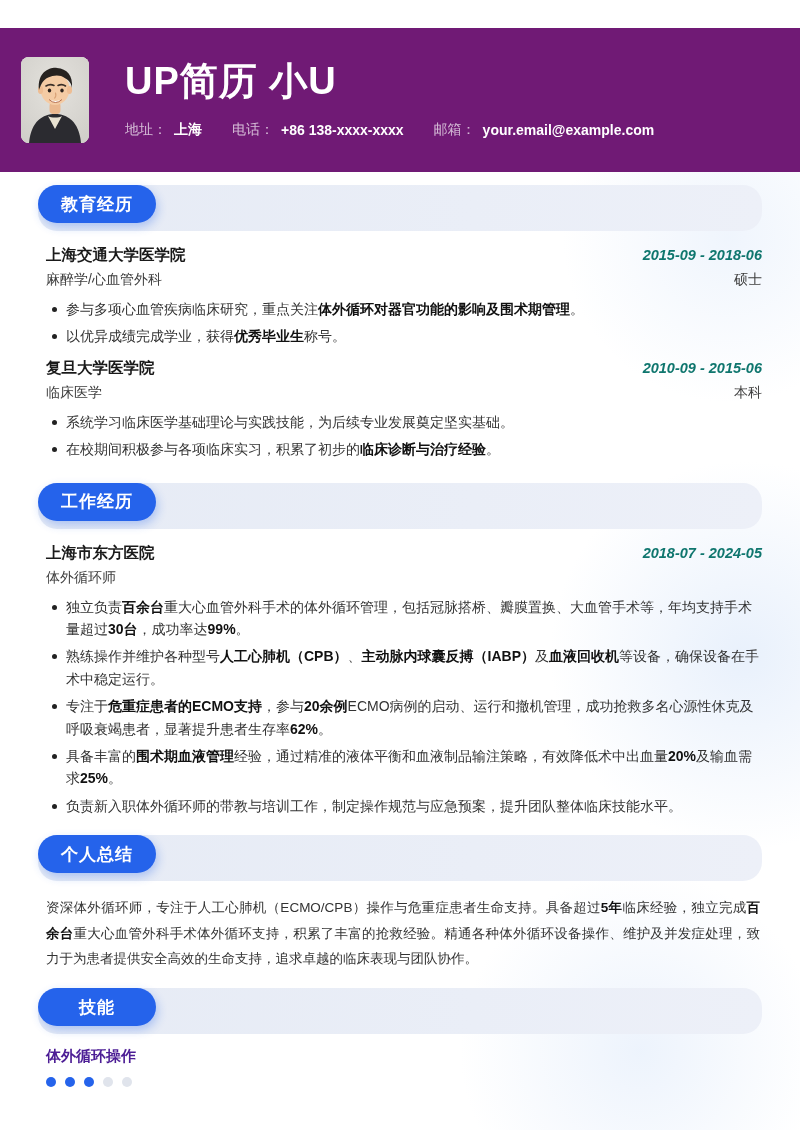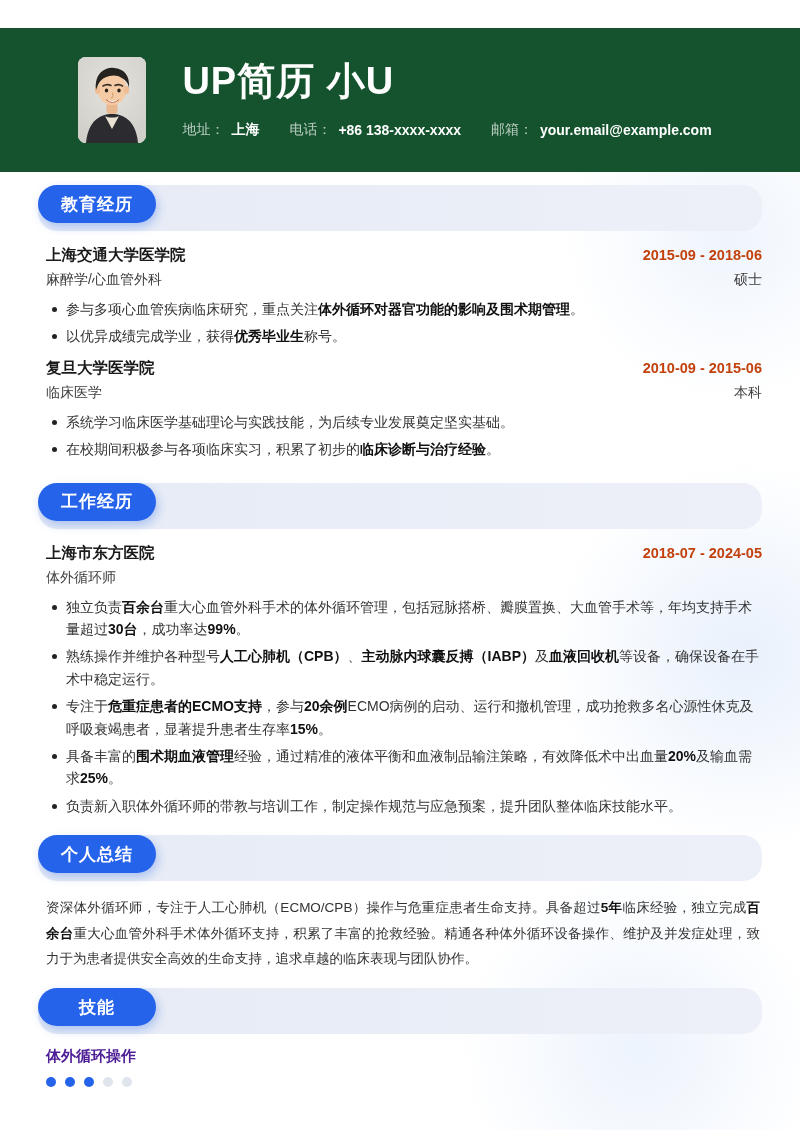--- a/index.html
+++ b/index.html
@@ -12,25 +12,24 @@
       radial-gradient(circle 230px at 91% 21%, rgba(199,219,247,0.28), rgba(199,219,247,0) 72%),
       radial-gradient(circle 270px at 93% 58%, rgba(199,219,247,0.40), rgba(199,219,247,0) 72%),
       radial-gradient(circle 250px at 80% 93%, rgba(199,219,247,0.32), rgba(199,219,247,0) 72%);
     color: #333;
   }
 
   
   .header {
     margin-top: 28px;
     height: 144px;
-    background: #14532d;
+    background: #701a75;
     display: flex;
     align-items: center;
-    padding: 0 40px 0 30px;
-    justify-content: center;
+    padding: 0 40px 0 21px;
   }
   .photo {
     width: 68px; height: 86px;
     border-radius: 8px;
     overflow: hidden;
     flex: 0 0 auto;
     background: #d6d4cf;
   }
   .header-text { margin-left: 36px; }
   .title {
@@ -76,21 +75,21 @@
     font-weight: 700;
     display: flex; align-items: center; justify-content: center;
     letter-spacing: 1px;
     box-shadow: 2px 4px 10px rgba(37,99,235,0.30);
   }
 
   .entry { margin-top: 14px; padding-left: 8px; }
   .entry.second { margin-top: 10px; }
   .entry-head { display: flex; justify-content: space-between; align-items: baseline; }
   .entry-org  { margin: 0; font-size: 15.5px; font-weight: 700; color: #1a1a1a; line-height: 20px; }
-  .entry-date { font-size: 14.5px; font-weight: 700; color: #c2410c; line-height: 20px; }
+  .entry-date { font-size: 14.5px; font-weight: 700; color: #0f766e; line-height: 20px; font-style: italic; }
   .entry-sub  { margin-top: 5px; display: flex; justify-content: space-between; font-size: 14px; color: #3d3d3d; line-height: 18px; }
 
   ul.bullets { margin: 10px 0 0; padding: 0 0 0 20px; list-style: none; }
   ul.bullets li {
     position: relative;
     font-size: 14px;
     line-height: 1.6;
     color: #333;
     margin-bottom: 5px;
   }
@@ -226,21 +225,21 @@
       <div class="entry-head">
         <h3 class="entry-org">上海市东方医院</h3>
         <span class="entry-date">2018-07 - 2024-05</span>
       </div>
       <div class="entry-sub">
         <span>体外循环师</span>
       </div>
       <ul class="bullets">
         <li><span>独立负责</span><b>百余台</b><span>重大心血管外科手术的体外循环管理，包括冠脉搭桥、瓣膜置换、大血管手术等，年均支持手术量超过</span><b>30台</b><span>，成功率达</span><b>99%</b><span>。</span></li>
         <li><span>熟练操作并维护各种型号</span><b>人工心肺机（CPB）</b><span>、</span><b>主动脉内球囊反搏（IABP）</b><span>及</span><b>血液回收机</b><span>等设备，确保设备在手术中稳定运行。</span></li>
-        <li><span>专注于</span><b>危重症患者的ECMO支持</b><span>，参与</span><b>20余例</b><span>ECMO病例的启动、运行和撤机管理，成功抢救多名心源性休克及呼吸衰竭患者，显著提升患者生存率</span><b>15%</b><span>。</span></li>
+        <li><span>专注于</span><b>危重症患者的ECMO支持</b><span>，参与</span><b>20余例</b><span>ECMO病例的启动、运行和撤机管理，成功抢救多名心源性休克及呼吸衰竭患者，显著提升患者生存率</span><b>62%</b><span>。</span></li>
         <li><span>具备丰富的</span><b>围术期血液管理</b><span>经验，通过精准的液体平衡和血液制品输注策略，有效降低术中出血量</span><b>20%</b><span>及输血需求</span><b>25%</b><span>。</span></li>
         <li><span>负责新入职体外循环师的带教与培训工作，制定操作规范与应急预案，提升团队整体临床技能水平。</span></li>
       </ul>
     </article>
   </section>
 
   <section class="section summary">
     <div class="section-bar">
       <div class="section-pill">个人总结</div>
     </div>

